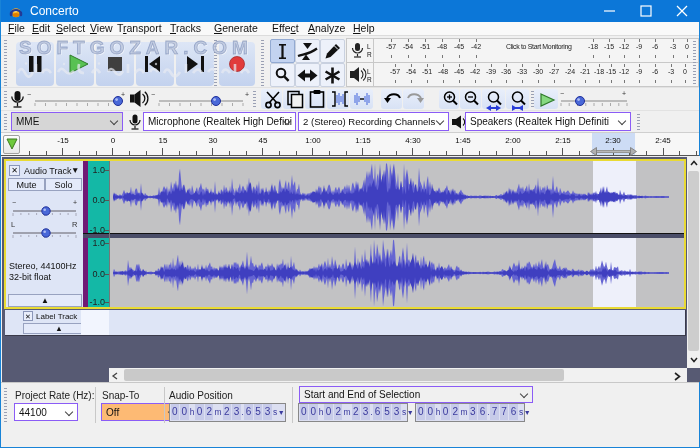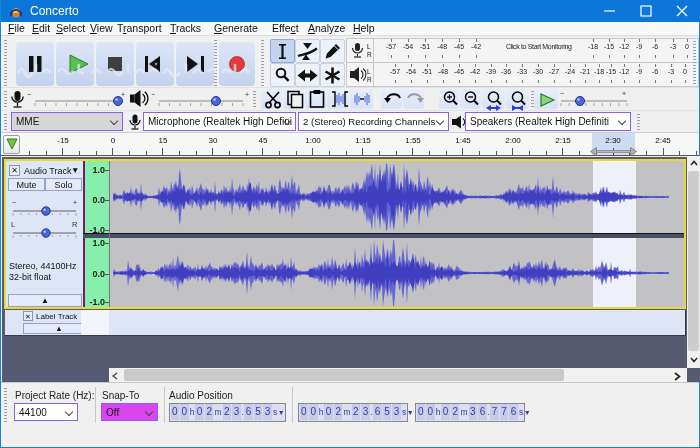--- a/index.html
+++ b/index.html
@@ -492,21 +492,21 @@
       </svg>
     <div class="abs" style="left:591px;top:0;width:43px;height:22px;background:#cddcf5"></div>
     <div id="rlabels">
         <span class="rlab" style="left:62px">-15</span>
         <span class="rlab" style="left:112px">0</span>
         <span class="rlab" style="left:162px">15</span>
         <span class="rlab" style="left:212px">30</span>
         <span class="rlab" style="left:262px">45</span>
         <span class="rlab" style="left:312px">1:00</span>
         <span class="rlab" style="left:362px">1:15</span>
-        <span class="rlab" style="left:412px">1:55</span>
+        <span class="rlab" style="left:412px">4:30</span>
         <span class="rlab" style="left:462px">1:45</span>
         <span class="rlab" style="left:512px">2:00</span>
         <span class="rlab" style="left:562px">2:15</span>
         <span class="rlab" style="left:612px">2:30</span>
         <span class="rlab" style="left:662px">2:45</span>
       </div>
     <div id="rticks">
         <div class="tick" style="left:28.0px;top:18px;height:4px"></div>
         <div class="tick" style="left:44.7px;top:18px;height:4px"></div>
         <div class="tick" style="left:61.3px;top:15px;height:7px"></div>
@@ -600,21 +600,21 @@
         <circle cx="36" cy="38" r="4.2" fill="#4968d8" stroke="#20309a" stroke-width="1"></circle>
           <circle cx="34.7" cy="36.7" r="1.3" fill="#aebcf2"></circle>
       </svg>
       <span class="abs" style="left:3px;top:100px">Stereo, 44100Hz</span>
       <span class="abs" style="left:3px;top:111px">32-bit float</span>
       <span class="abs" style="left:2px;top:133px;width:74px;height:13px;border:1px solid #98a2c0;background:#e4eafa;text-align:center;line-height:12px;font-size:8px">▲</span>
     </div>
 
     <div class="abs" style="left:77px;top:72px;width:26px;height:5px;background:#4a4d68;border-top:1px solid #111;z-index:3"></div>
 
-    <div class="abs" style="left:77px;top:0;width:26px;height:146px;background:#86efac;border-left:2px solid #701a75;font-size:9px;font-weight:bold;color:#222">
+    <div class="abs" style="left:77px;top:0;width:26px;height:146px;background:#14b8a6;border-left:5px solid #701a75;font-size:9px;font-weight:normal;color:#222">
       <span class="abs" style="right:4px;top:4px">1.0</span>
       <span class="abs" style="right:4px;top:34px">0.0</span>
       <span class="abs" style="right:4px;top:64px">-1.0</span>
       <span class="abs" style="right:4px;top:77px">1.0</span>
       <span class="abs" style="right:4px;top:108px">0.0</span>
       <span class="abs" style="right:4px;top:136px">-1.0</span>
       <div class="abs" style="right:0;top:9px;width:4px;height:1px;background:#555"></div>
       <div class="abs" style="right:0;top:39px;width:4px;height:1px;background:#555"></div>
       <div class="abs" style="right:0;top:69px;width:4px;height:1px;background:#555"></div>
       <div class="abs" style="right:0;top:82px;width:4px;height:1px;background:#555"></div>
@@ -670,33 +670,38 @@
 
   <div class="abs" id="seltb">
     <div class="grip" style="left:3px;top:5px;height:34px"></div>
     <span class="slab" style="left:14px;top:7px">Project Rate (Hz):</span>
     <div class="combo" style="left:13px;top:20px;width:64px;height:18px">
         <span class="tx">44100</span>
         <span class="chev"></span>
       </div>
     <div class="tsep" style="left:94px;top:4px;height:36px"></div>
     <span class="slab" style="left:101px;top:7px">Snap-To</span>
-    <div class="combo" style="left:100px;top:20px;width:57px;height:18px;background:#d946ef">
+    <div class="combo" style="left:100px;top:20px;width:80px;height:18px;background:#fdba74">
         <span class="tx">Off</span>
         <span class="chev"></span>
       </div>
     <div class="tsep" style="left:163px;top:4px;height:36px"></div>
     <span class="slab" style="left:168px;top:7px">Audio Position</span>
     <div class="timebox" style="left:168px;top:20px;width:117px"><b>0</b><b>0</b><i>h</i><b>0</b><b>2</b><i>m</i><b>2</b><b>3</b>.<b>6</b><b>5</b><b>3</b><i>s</i><span style="font-size:7px">▼</span></div>
     <div class="tsep" style="left:291px;top:4px;height:36px"></div>
+    <div class="combo" style="left:298px;top:3px;width:234px;height:17px;background:#f0f0f0">
+        <span class="tx" style="top:2px">Start and End of Selection</span>
+        <span class="chev" style="top:4px"></span>
+      </div>
     <div class="timebox" style="left:297px;top:20px;width:110px"><b>0</b><b>0</b><i>h</i><b>0</b><b>2</b><i>m</i><b>2</b><b>3</b>.<b>6</b><b>5</b><b>3</b><i>s</i><span style="font-size:7px">▼</span></div>
     <div class="timebox" style="left:414px;top:20px;width:110px"><b>0</b><b>0</b><i>h</i><b>0</b><b>2</b><i>m</i><b>3</b><b>6</b>.<b>7</b><b>7</b><b>6</b><i>s</i><span style="font-size:7px">▼</span></div>
   </div>
 
 
+  <div class="abs" id="wm1">SOFTGOZAR.COM</div>
   <svg class="abs" id="wm2" width="230" height="18" viewBox="0 0 230 18">
     <g fill="none" stroke="#e8ebf2" stroke-width="2.6" opacity="0.95">
       <path d="M4 13 q3 -8 7 0 t8 -1 M22 4 v9 M28 13 q4 -7 9 0 M44 12 q3 -6 7 -1 t9 0 M65 4 q-2 9 5 9 M78 13 q4 -7 8 0 M94 12 q3 -6 7 0 t8 -1 M114 4 v9 M121 13 q5 -7 9 0 M136 12 q3 -6 8 0 M150 13 q3 -7 7 0 t9 -1 M172 4 v9 M179 13 q5 -7 9 0 M194 12 q4 -6 8 0 M208 13 q3 -7 8 0 M221 4 v9 M227 13 q4 -7 8 0"></path>
     </g>
     <g fill="#e8ebf2" opacity="0.9">
       <circle cx="12" cy="3.5" r="1.2"></circle>
         <circle cx="50" cy="4" r="1.2"></circle>
         <circle cx="85" cy="3.5" r="1.2"></circle>
         <circle cx="142" cy="4" r="1.2"></circle>
         <circle cx="200" cy="3.5" r="1.2"></circle>

